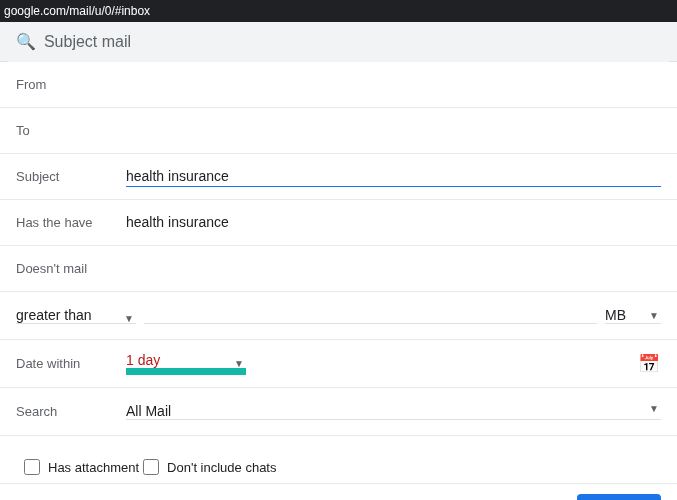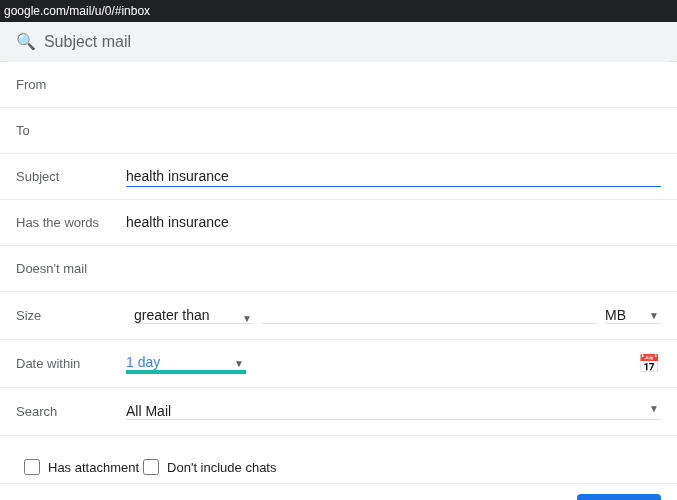--- a/index.html
+++ b/index.html
@@ -189,24 +189,24 @@
     }
 
     .date-select-wrap {
       position: relative;
       display: inline-flex;
       align-items: center;
     }
 
     .date-select {
       border: none;
-      border-bottom: 4px solid #14b8a6;
-      outline: none;
-      font-size: 14px;
-      color: #3b82f6;
+      border-bottom: 7px solid #14b8a6;
+      outline: none;
+      font-size: 14px;
+      color: #b91c1c;
       background: transparent;
       appearance: none;
       -webkit-appearance: none;
       padding-right: 20px;
       cursor: pointer;
       min-width: 120px;
     }
 
     .date-arrow {
       position: absolute;
@@ -348,31 +348,30 @@
     <span class="form-label">To</span>
     <input class="form-input-plain" type="text" value="" style="">
   </div>
 
   <div class="form-row">
     <span class="form-label">Subject</span>
     <input class="form-input" type="text" value="health insurance" style="">
   </div>
 
   <div class="form-row">
-    <span class="form-label">Has the words</span>
+    <span class="form-label">Has the have</span>
     <input class="form-input-plain" type="text" value="health insurance" style="">
   </div>
 
   <div class="form-row">
     <span class="form-label">Doesn't mail</span>
     <input class="form-input-plain" type="text" style="">
   </div>
 
   <div class="size-row">
-    <span class="size-label">Size</span>
     <div class="size-select-wrap">
       <select class="size-select">
         <option>greater than</option>
         <option>less than</option>
       </select>
       <span class="size-arrow">▼</span>
     </div>
     <input class="size-number-input" type="text" style="">
     <div class="size-unit-wrap">
       <select class="size-unit-select">

